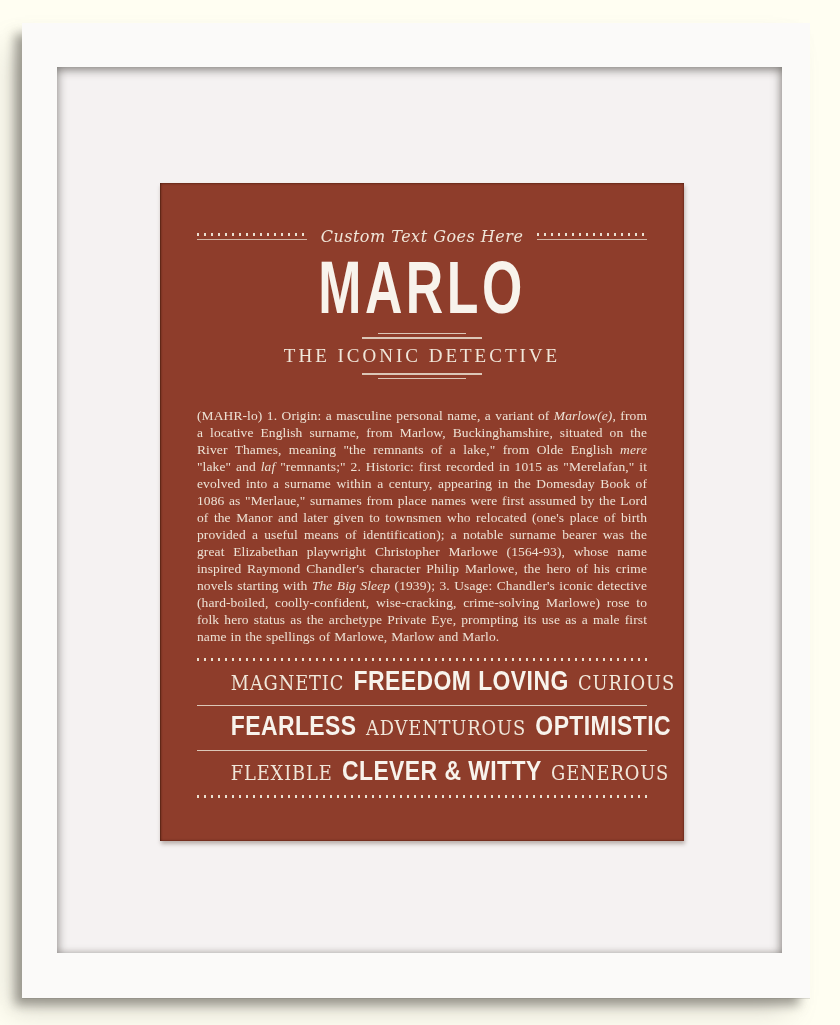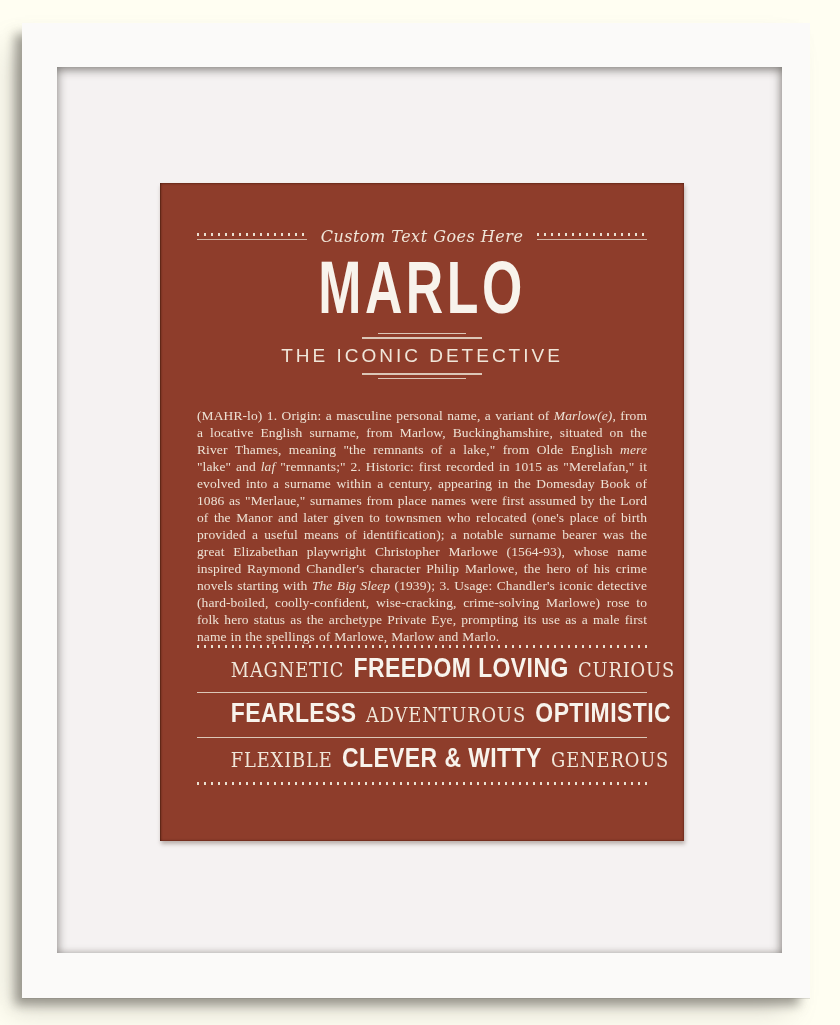--- a/index.html
+++ b/index.html
@@ -99,21 +99,21 @@
   }
   .sep.below-name { margin-top: 8px; }
   .sep.below-subtitle { margin-top: 6px; }
   .sep .s { display: block; height: 1px; background: var(--rule, #EADFD0); opacity: 0.85; }
   .sep .s.short { width: 88px; }
   .sep .s.long { width: 120px; height: 2px; }
 
   .subtitle {
     margin-top: 5px;
     text-align: center;
-    font-family: Liberation Sans, sans-serif;
+    font-family: Liberation Serif, serif;
     font-weight: normal;
     font-size: 19px;
     line-height: 23px;
     letter-spacing: 3px;
     color: var(--ink, #F0E6D9);
     white-space: nowrap;
   }
 
   
   .definition {
@@ -122,21 +122,21 @@
     font-size: 13.5px;
     line-height: 17px;
     letter-spacing: 0.1px;
     word-spacing: 0.5px;
     text-align: justify;
     color: #EDE2D5;
   }
   .definition .it { font-style: italic; }
 
   
-  .traits { margin-top: 0; }
+  .traits { margin-top: 13px; }
   .dotted {
     height: 3px;
     background-image: repeating-linear-gradient(to right, var(--rule, #EADFD0) 0 2px, transparent 2px 7px);
   }
   .thin {
     height: 1px;
     background: var(--rule, #EADFD0);
     opacity: 0.85;
     margin: 3px 0;
   }

